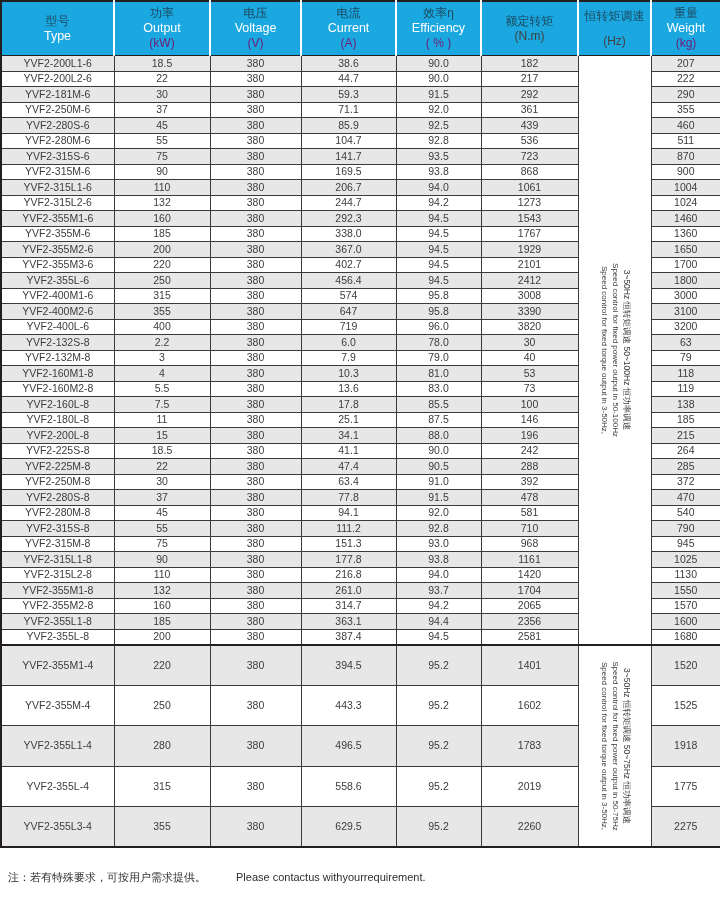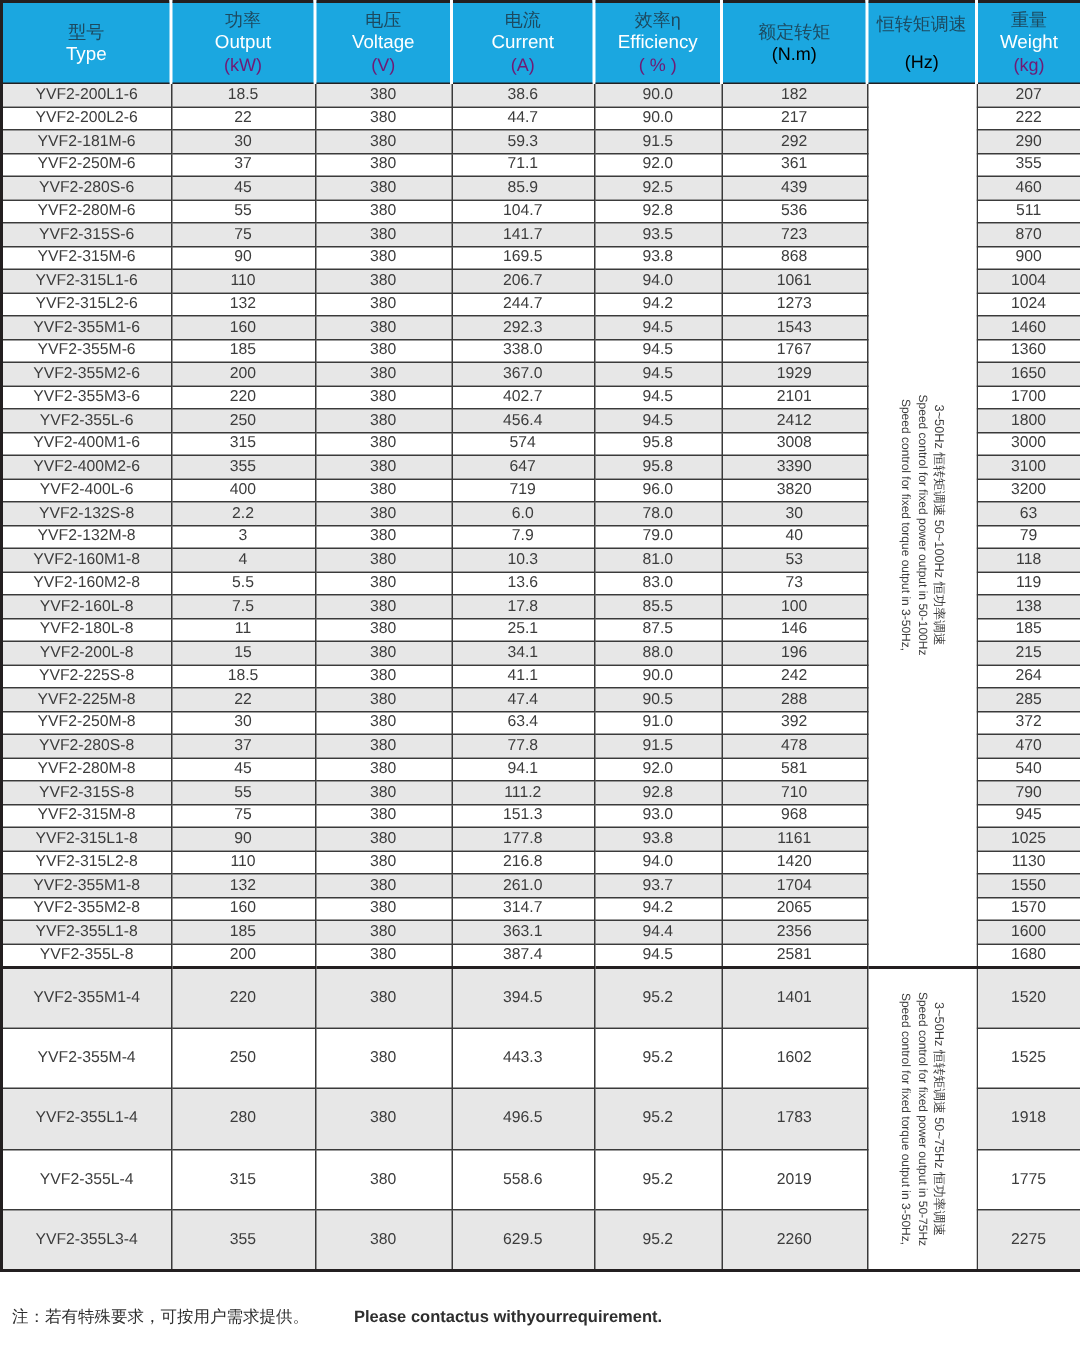--- a/index.html
+++ b/index.html
@@ -15,21 +15,21 @@
   thead th {
     background:#1ba7e0;
     border-right:2px solid #ffffff;
     border-bottom:1px solid #231f20;
     height:53px; padding:0; font-weight:normal; vertical-align:middle;
   }
   thead th:last-child { border-right:none; }
   th .hdr-zh   { display:block; color:#1c4a60; font-size:12px;   line-height:15px; }
   th .hdr-en   { display:block; color:#ffffff; font-size:12.5px; line-height:15px; }
   th .hdr-unit { display:block; color:#701a75; font-size:12px;   line-height:15px; }
-  th.dark-unit .hdr-unit { color:#000000; }
+  th.dark-unit .hdr-unit { color:#404040; }
   th.spread .hdr-unit { margin-top:10px; }
 
   tbody tr { height:15.5px;margin-top:32px; }
   tbody tr.tall { height:40.6px; }
   tbody td {
     border:1px solid #3a3a3a; text-align:center;
     font-size:10.5px; line-height:13px; color:#3c3c3c; padding:0;
   }
   tbody tr.stripe td.data-cell { background:#e7e7e7; }
   tbody td.data-cell { background:#ffffff; }
@@ -38,21 +38,21 @@
   td.freq-cell { background:#ffffff; position:relative; overflow:visible; }
   .freq-note {
     position:absolute; top:50%; left:50%;
     transform:translate(-50%,-50%) rotate(90deg);
     white-space:nowrap; text-align:center;
   }
   .note-zh { display:block; font-size:8.5px; line-height:11px; color:#3c3c3c; }
   .note-en { display:block; font-size:8px;   line-height:11px; color:#3c3c3c; }
 
   .footnote { margin:22px 0 0 8px; font-size:11px; color:#2e2e2e; }
-  .footnote .en { margin-left:30px;font-weight:bold; }
+  .footnote .en { margin-left:30px; }
 </style>
 </head>
 <body>
 
 <table id="spec">
   <colgroup>
     <col style="width:113px">
       <col style="width:96px">
       <col style="width:91px">
       <col style="width:95px">

